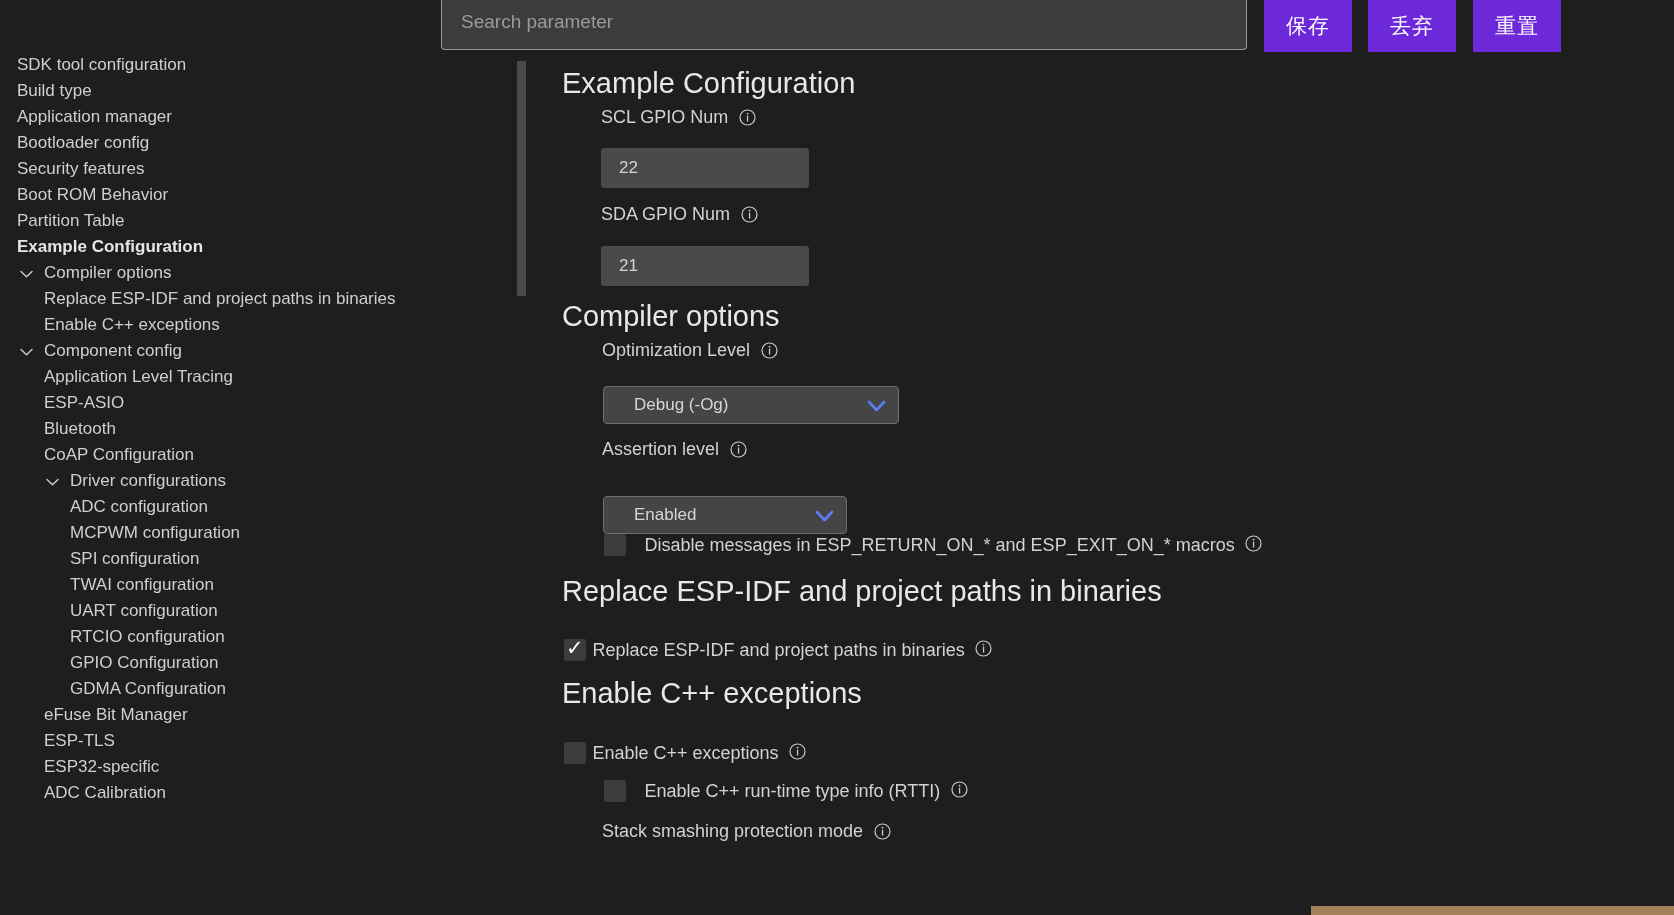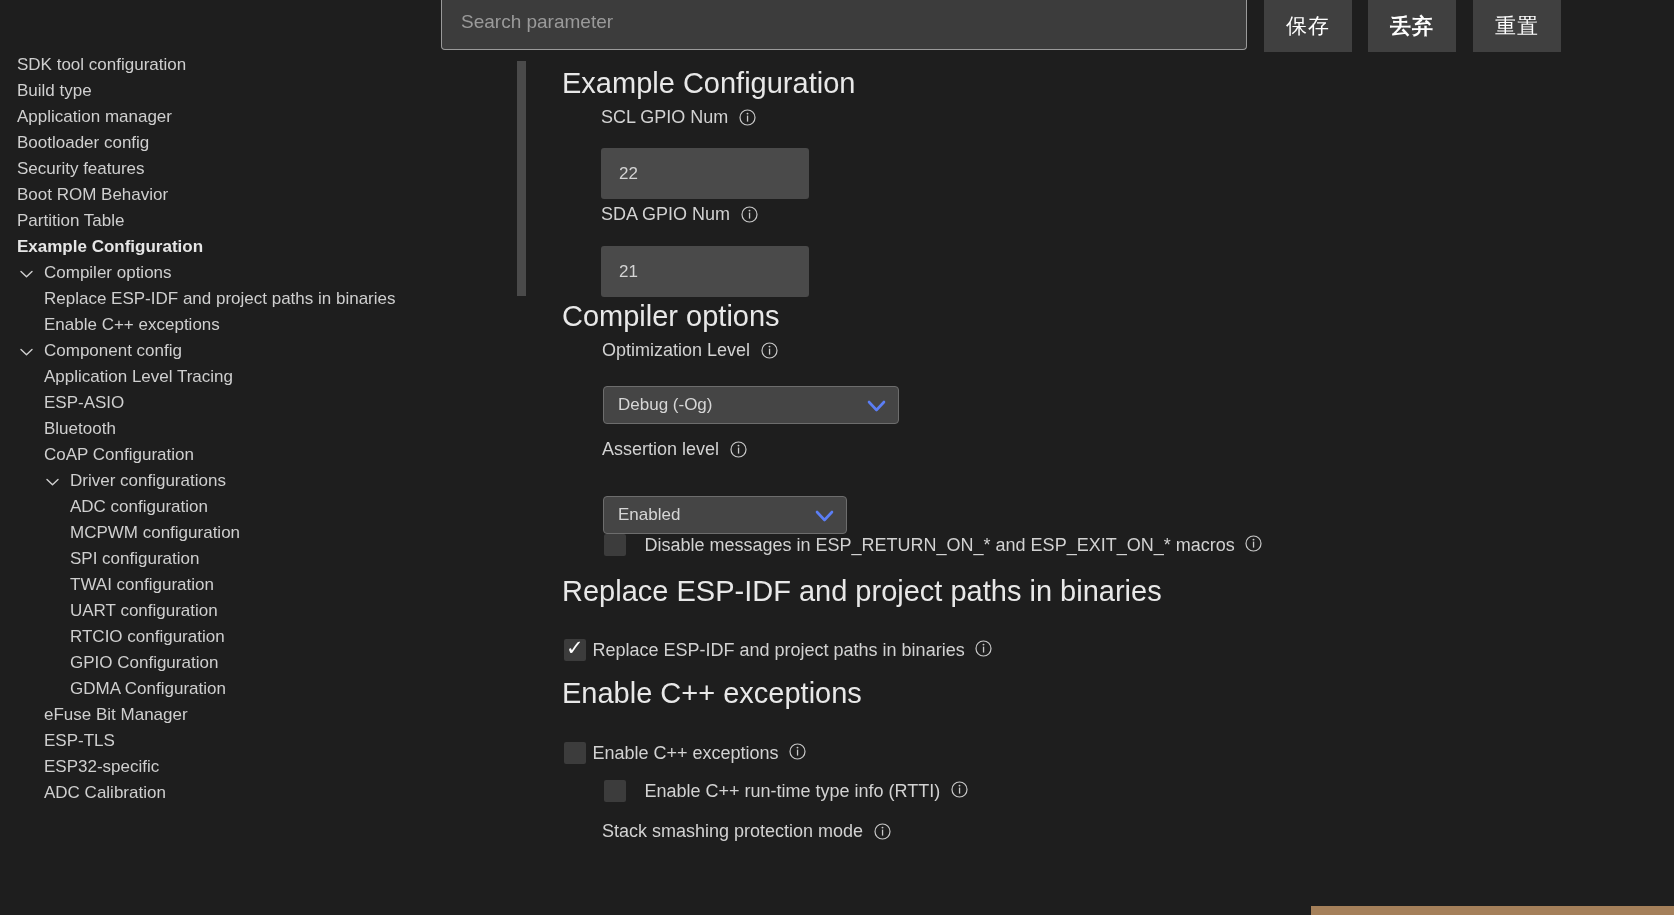--- a/index.html
+++ b/index.html
@@ -40,31 +40,31 @@
     padding: 0 0 0 19px;
     line-height: 56px;
     outline: none;
   }
   .search-box::placeholder { color: #9a9a9a; opacity: 1; }
 
   .topbtn {
     position: absolute;
     top: 0;
     height: 52px;
-    background: #404040;
+    background: #6d28d9;
     color: #ffffff;
     border: none;
     font-size: 21px;
     font-family: "DejaVu Sans", "Liberation Sans", sans-serif;
     cursor: pointer;
     padding: 0;
     letter-spacing: 1px;
   }
   .btn-save   { left: 1264px; width: 88px; }
-  .btn-discard{ left: 1368px; width: 88px; font-weight: bold; }
+  .btn-discard{ left: 1368px; width: 88px; }
   .btn-reset  { left: 1473px; width: 88px; }
 
   
   .sidebar {
     position: absolute;
     left: 0; top: 52px;
     width: 500px;
     height: 863px;
     overflow: hidden;
   }
@@ -129,41 +129,41 @@
     line-height: 22px;
     white-space: nowrap;
   }
   .info-icon {
     display: inline-block;
     vertical-align: -3px;
     margin-left: 6px;
   }
   .text-input {
     box-sizing: border-box;
-    width: 208px; height: 51px;
+    width: 208px; height: 40px;
     background: #4a4a4a;
     border: none;
     border-radius: 3px;
     color: #d4d4d4;
     font-size: 17px;
     padding: 0 0 0 18px;
     font-family: "Liberation Sans", sans-serif;
     outline: none;
   }
   .select-wrap {
     position: relative;
     box-sizing: border-box;
     height: 38px;
     background: #454545;
     border: 1px solid #6d6d6d;
     border-radius: 4px;
     color: #d6d6d6;
     font-size: 17px;
     line-height: 36px;
-    padding-left: 14px;
+    padding-left: 30px;
     cursor: pointer;
     white-space: nowrap;
   }
   .select-wrap .chevdown {
     position: absolute;
     right: 12px; top: 0;
     height: 38px;
     display: flex; align-items: center;
   }
   .cb {

